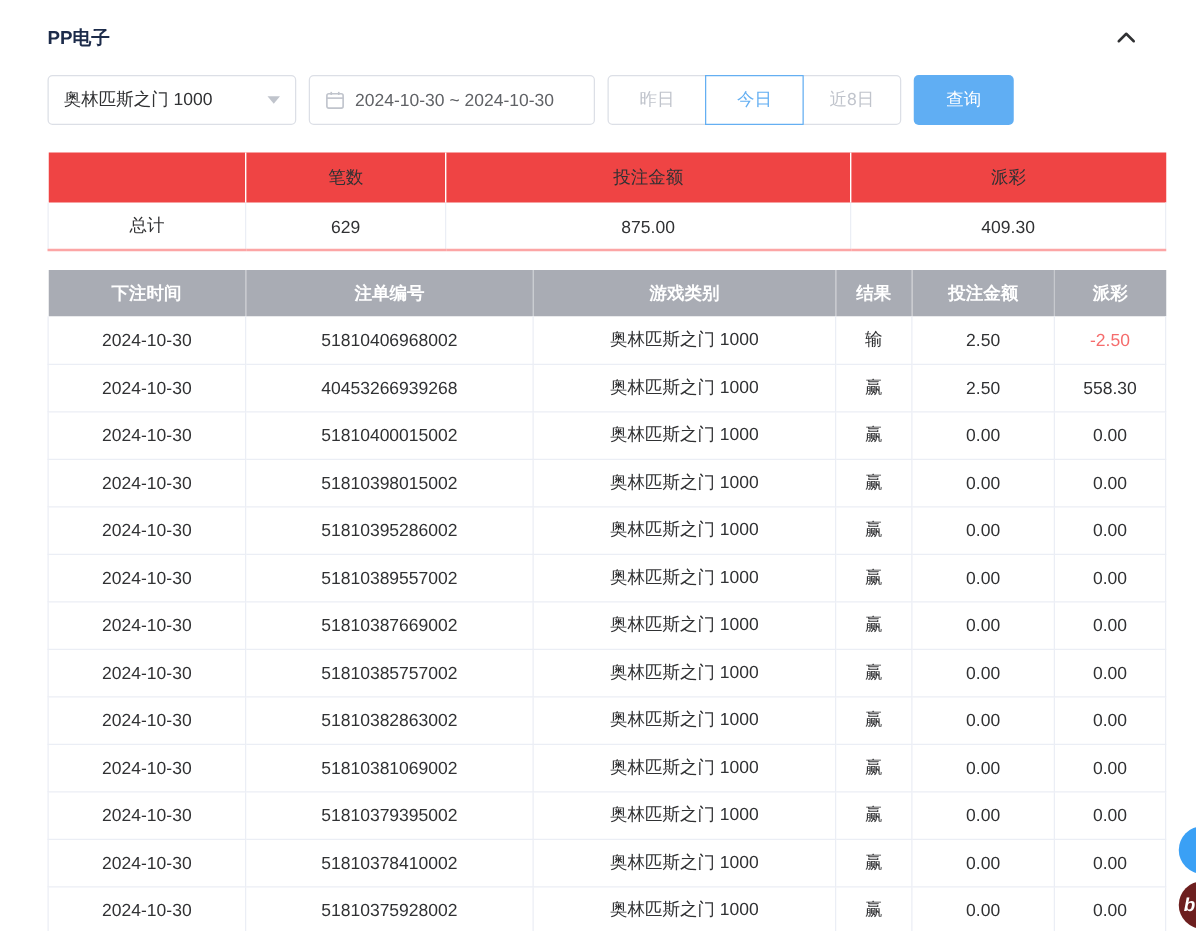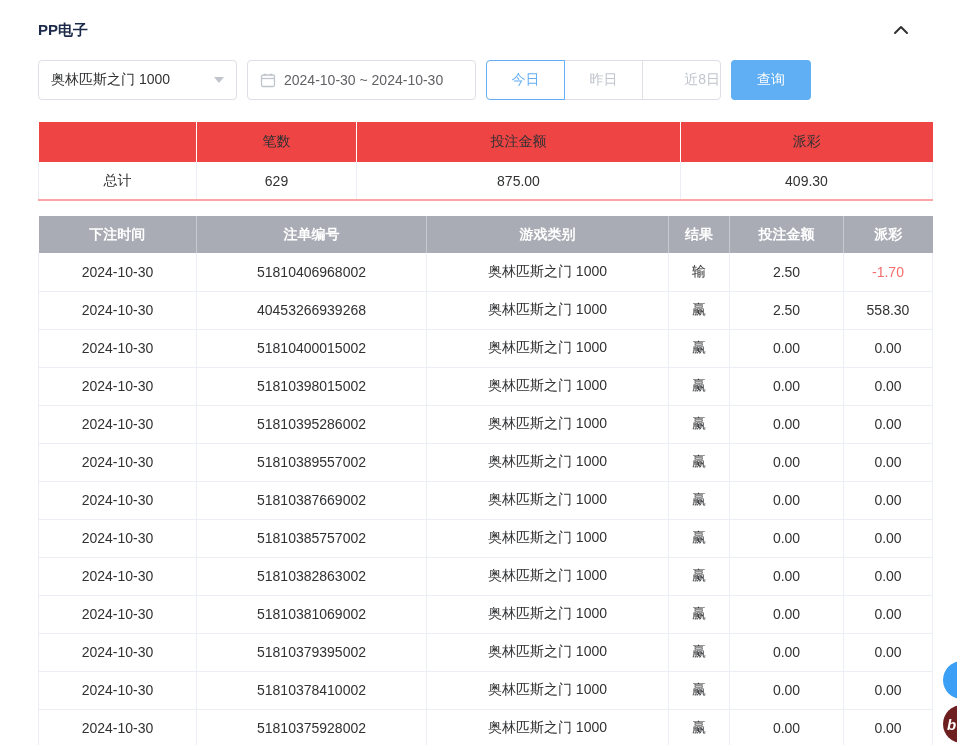--- a/index.html
+++ b/index.html
@@ -72,21 +72,21 @@
     width: 79px; height: 40px;
     background: #fff;
     border: 1px solid #dcdfe6;
     color: #c0c4cc;
     font-size: 14px;
     font-family: inherit;
     cursor: pointer;
   }
   .seg-btn + .seg-btn { margin-left: -1px; }
   .seg-btn:first-child { border-radius: 4px 0 0 4px; }
-  .seg-btn:last-child { border-radius: 0 4px 4px 0; text-align: right; }
+  .seg-btn:last-child { border-radius: 0 4px 4px 0; }
   .seg-btn.active {
     border-color: #64aff2;
     color: #64aff2;
     position: relative;
     z-index: 1;
   }
   .search-btn {
     width: 80px; height: 40px;
     margin-left: 10px;
     background: #60aef3;
@@ -185,22 +185,22 @@
       <svg width="16" height="16" viewBox="0 0 16 16" fill="none">
         <rect x="1.5" y="3" width="13" height="11.5" rx="1.5" stroke="#c0c4cc" stroke-width="1.3"></rect>
         <line x1="1.5" y1="6.5" x2="14.5" y2="6.5" stroke="#c0c4cc" stroke-width="1.3"></line>
         <line x1="5" y1="1.5" x2="5" y2="4" stroke="#c0c4cc" stroke-width="1.3"></line>
         <line x1="11" y1="1.5" x2="11" y2="4" stroke="#c0c4cc" stroke-width="1.3"></line>
       </svg>
     </span>
     <span>2024-10-30 ~ 2024-10-30</span>
   </div>
   <div class="btn-group">
+    <button class="seg-btn">昨日</button>
     <button class="seg-btn active">今日</button>
-    <button class="seg-btn">昨日</button>
     <button class="seg-btn">近8日</button>
   </div>
   <button class="search-btn">查询</button>
 </div>
 
 <table class="summary-table">
   <colgroup>
     <col style="width:158px">
       <col style="width:160px">
       <col style="width:324px">
@@ -243,21 +243,21 @@
       <th>派彩</th>
     </tr>
   </thead>
   <tbody>
   <tr>
     <td>2024-10-30</td>
     <td>51810406968002</td>
     <td>奥林匹斯之门 1000</td>
     <td>输</td>
     <td>2.50</td>
-    <td class="neg">-1.70</td>
+    <td class="neg">-2.50</td>
   </tr>
 
   <tr>
     <td>2024-10-30</td>
     <td>40453266939268</td>
     <td>奥林匹斯之门 1000</td>
     <td>赢</td>
     <td>2.50</td>
     <td>558.30</td>
   </tr>

